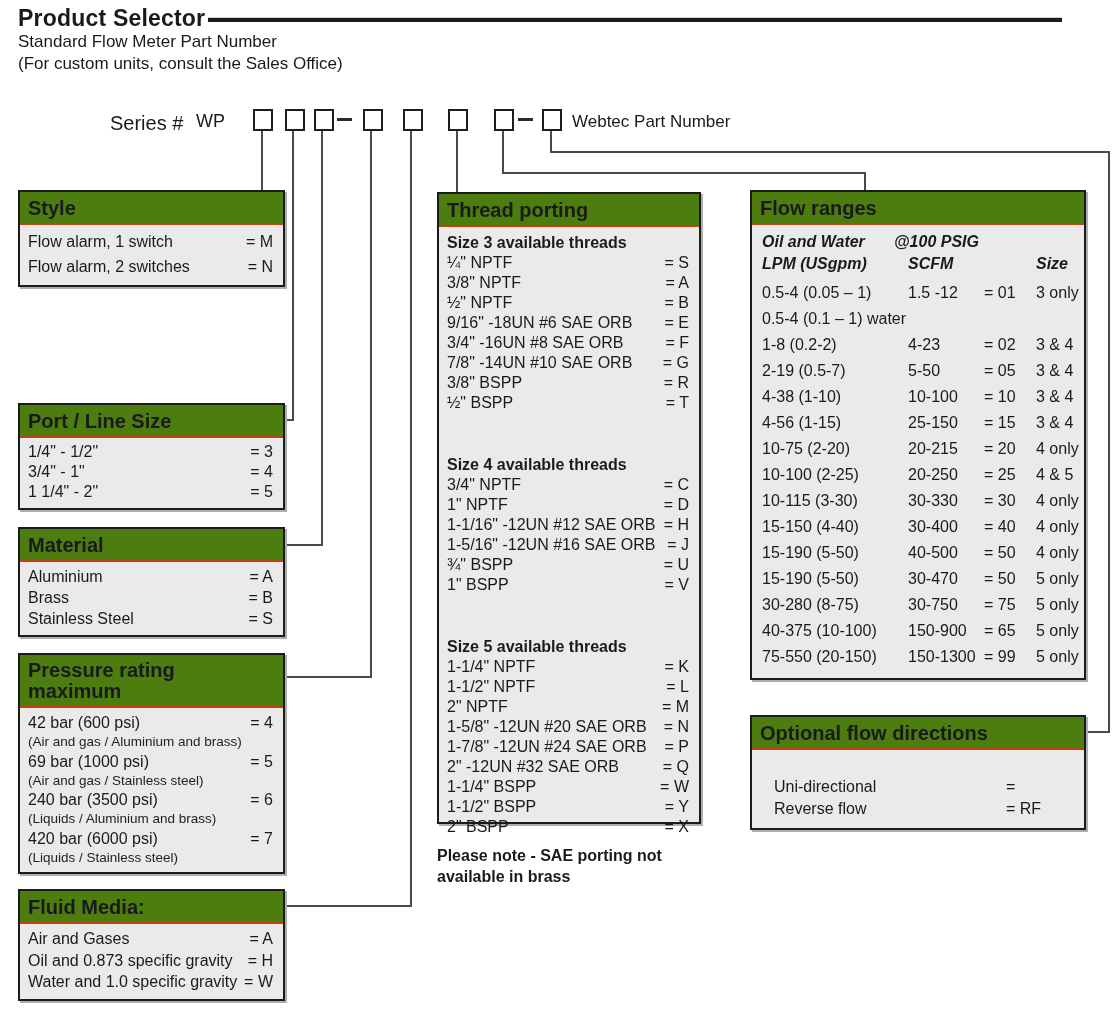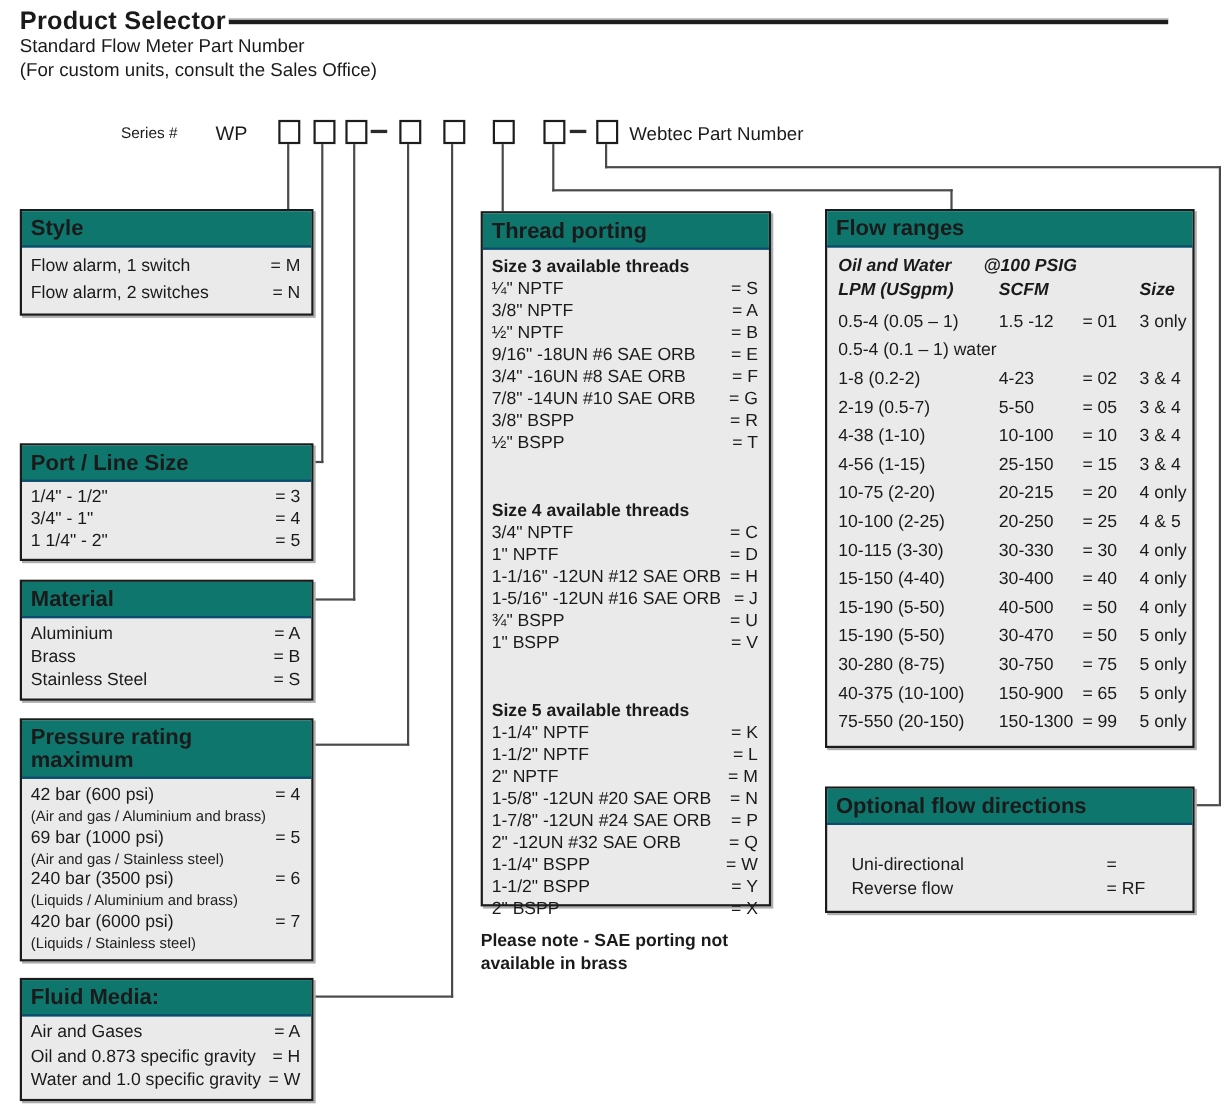--- a/index.html
+++ b/index.html
@@ -5,31 +5,31 @@
   html,body{margin:0;padding:0;background:#fff;}
   #canvas{
     position:relative;width:1115px;height:1009px;background:#ffffff;
     font-family:"Liberation Sans", sans-serif;color:#1a1a1a;overflow:hidden;
   }
   .title{position:absolute;left:18px;top:5px;font-size:23px;font-weight:bold;letter-spacing:.2px;}
   .title-rule{position:absolute;left:208px;top:17px;width:854px;height:4px;background:#1d1d1d;border-top:1px solid #cfcfcf;}
   .sub{position:absolute;left:18px;font-size:17px;}
   .s1{top:32px;} .s2{top:54px;}
 
-  .series-label{position:absolute;left:110px;top:112px;font-size:14px;}
+  .series-label{position:absolute;left:110px;top:112px;font-size:20px;}
   .series-prefix{position:absolute;left:196px;top:111px;font-size:18px;}
   .series-suffix{position:absolute;left:572px;top:112px;font-size:17px;}
   .sq{position:absolute;top:109px;width:16px;height:18px;border:2px solid #1d1d1d;background:#fff;}
   .dash{position:absolute;top:118px;width:15px;height:3px;background:#2a2a2a;}
 
   .vl,.hl{position:absolute;background:#4a4a4a;}
   .vl{width:2px;} .hl{height:2px;}
 
   .panel{position:absolute;border:2px solid #1b1b1b;background:#eaeaea;box-shadow:2px 2px 0 #aeaeae;}
-  .panel-header{background:#0f766e;border-bottom:2px solid #0c4a6e;font-weight:bold;font-size:20px;line-height:22px;padding:5px 8px 4px;}
+  .panel-header{background:#4d7c0f;border-bottom:2px solid #c2410c;font-weight:bold;font-size:20px;line-height:22px;padding:5px 8px 4px;}
   .panel-body{padding:4px 10px 6px 8px;font-size:16px;}
   .row{display:flex;justify-content:space-between;line-height:20px;white-space:nowrap;}
   .code{margin-left:6px;}
 
   #style-panel{left:18px;top:190px;width:263px;}
   #style-panel .row{line-height:25px;}
   #port-panel{left:18px;top:403px;width:263px;}
   #material-panel{left:18px;top:527px;width:263px;}
   #material-panel .row{line-height:21px;}
   #pressure-panel{left:18px;top:653px;width:263px;}

